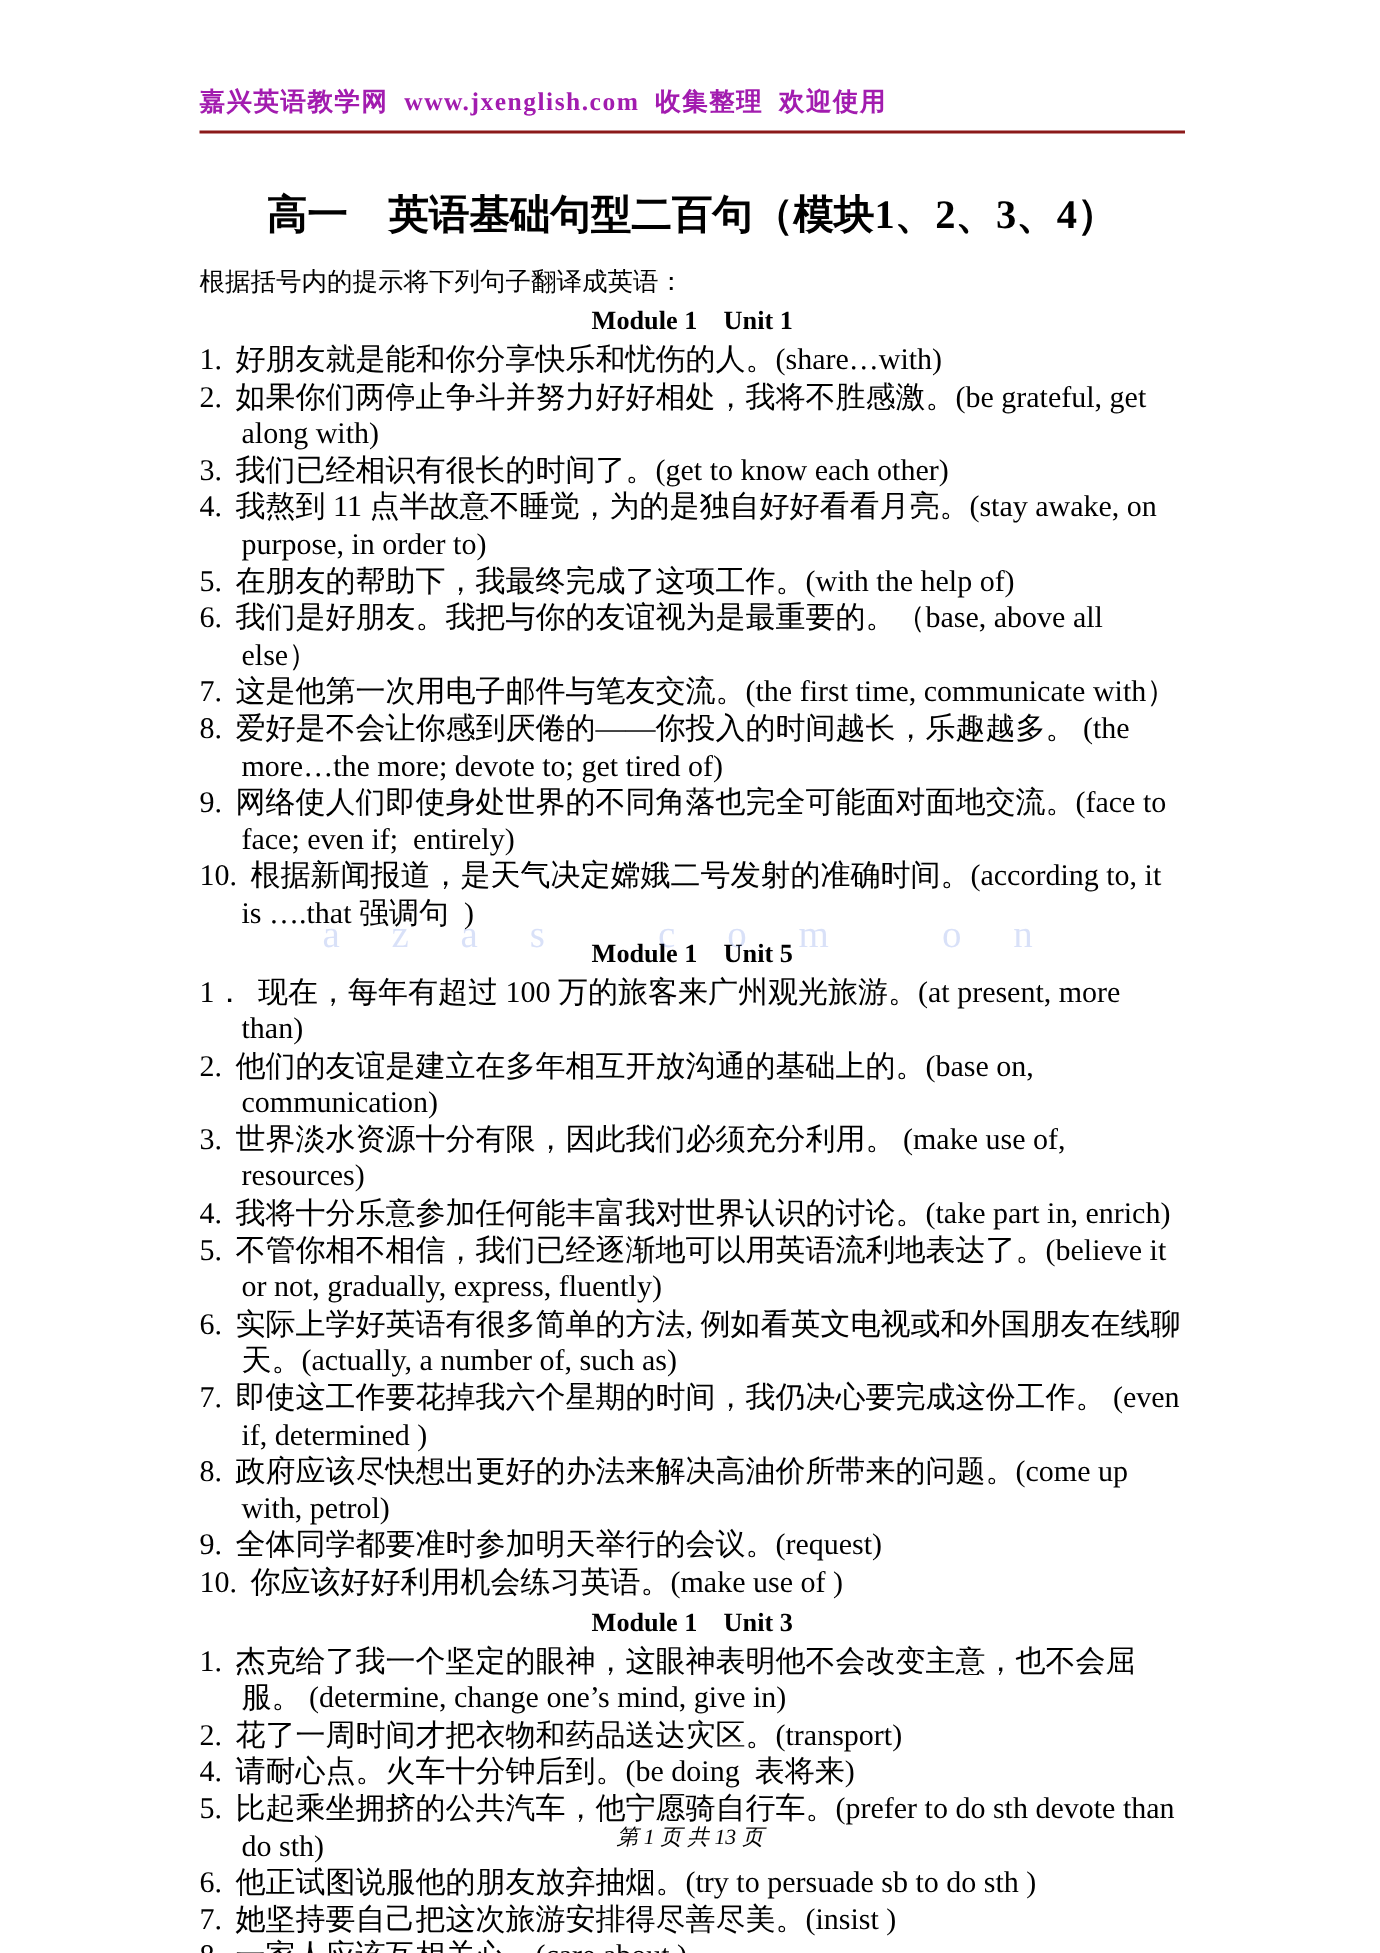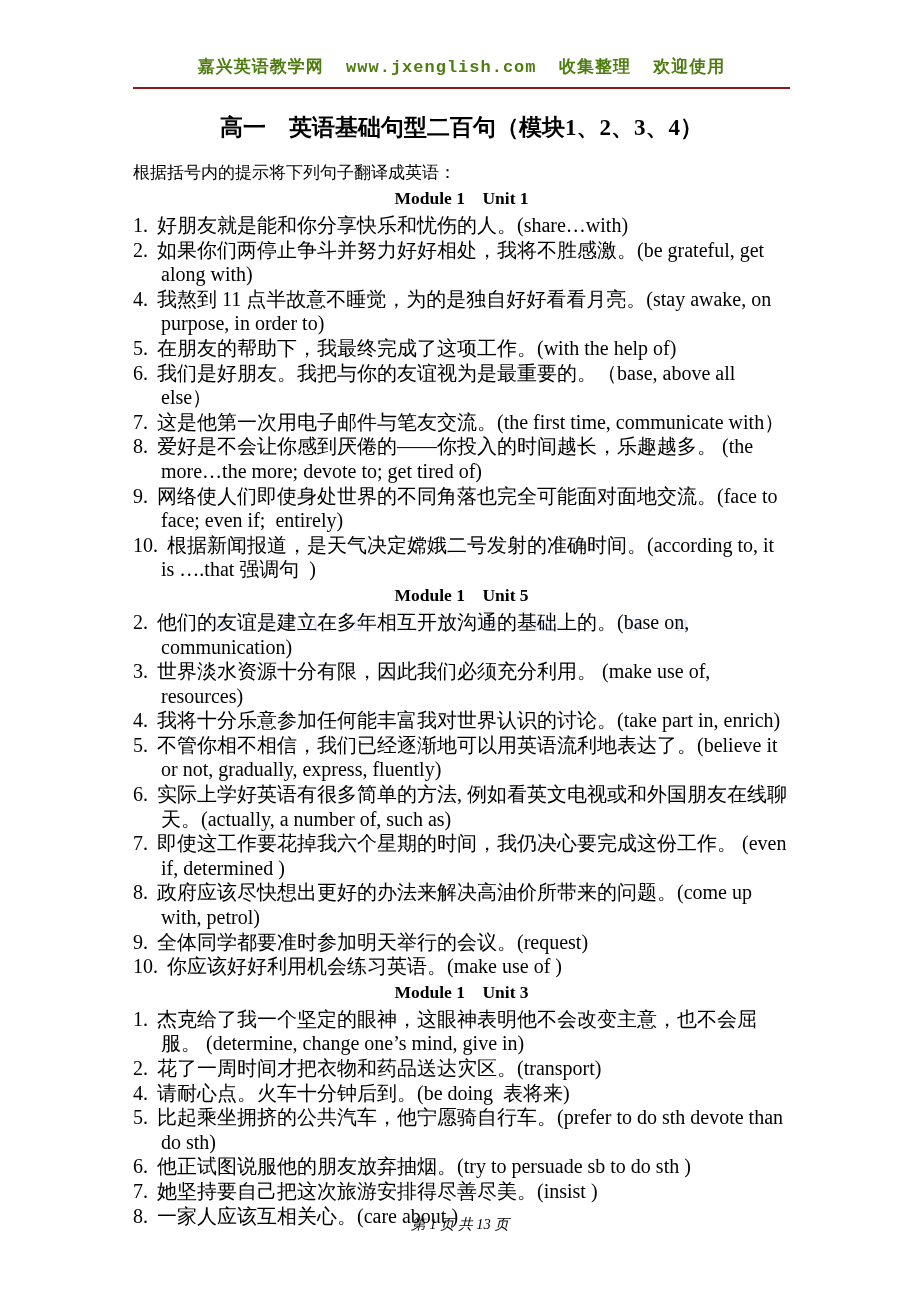--- a/index.html
+++ b/index.html
@@ -10,39 +10,38 @@
     color: #000;
     position: relative;
     overflow: hidden;
   }
   .page {
     position: relative;
     width: 920px; height: 1302px;
     padding: 56px 130px 0 133px;
   }
   .header-text {
-    text-align: center;
+    text-align: left;
     font-weight: bold;
     font-size: 17px;
     letter-spacing: 1px;
     line-height: 24px;
     white-space: pre-wrap;
-    color: #4d7c0f;
-    font-family: Liberation Mono, monospace;
+    color: #a21caf;
   }
   .header-rule {
     border-bottom: 2px solid #8b1a1a;
     margin-top: 7px;
   }
   .title {
     text-align: center;
-    font-size: 23px;
+    font-size: 27px;
     font-weight: bold;
     line-height: 32px;
-    margin-top: 23px;
+    margin-top: 38px;
     white-space: pre-wrap;
   }
   .instruction {
     font-weight: normal;
     font-size: 17px;
     line-height: 25px;
     margin-top: 16px;
     white-space: pre-wrap;
   }
   .section-heading {
@@ -93,28 +92,30 @@
   </div>
 
   <div class="title">高一　英语基础句型二百句（模块1、2、3、4）</div>
 
   <div class="instruction">根据括号内的提示将下列句子翻译成英语：</div>
 
   <div id="sections">
       <div class="section-heading">Module 1    Unit 1</div>
       <div class="item"><span class="num">1.</span><span class="txt">好朋友就是能和你分享快乐和忧伤的人。(share…with)</span></div>
       <div class="item"><span class="num">2.</span><span class="txt">如果你们两停止争斗并努力好好相处，我将不胜感激。(be grateful, get along with)</span></div>
+      <div class="item"><span class="num">3.</span><span class="txt">我们已经相识有很长的时间了。(get to know each other)</span></div>
       <div class="item"><span class="num">4.</span><span class="txt">我熬到 11 点半故意不睡觉，为的是独自好好看看月亮。(stay awake, on purpose, in order to)</span></div>
       <div class="item"><span class="num">5.</span><span class="txt">在朋友的帮助下，我最终完成了这项工作。(with the help of)</span></div>
       <div class="item"><span class="num">6.</span><span class="txt">我们是好朋友。我把与你的友谊视为是最重要的。（base, above all else）</span></div>
       <div class="item"><span class="num">7.</span><span class="txt">这是他第一次用电子邮件与笔友交流。(the first time, communicate with）</span></div>
       <div class="item"><span class="num">8.</span><span class="txt">爱好是不会让你感到厌倦的——你投入的时间越长，乐趣越多。 (the more…the more; devote to; get tired of)</span></div>
       <div class="item"><span class="num">9.</span><span class="txt">网络使人们即使身处世界的不同角落也完全可能面对面地交流。(face to face; even if;  entirely)</span></div>
       <div class="item"><span class="num">10.</span><span class="txt">根据新闻报道，是天气决定嫦娥二号发射的准确时间。(according to, it is ….that 强调句  )</span></div>
       <div class="section-heading">Module 1    Unit 5</div>
+      <div class="item"><span class="num">1．</span><span class="txt">现在，每年有超过 100 万的旅客来广州观光旅游。(at present, more than)</span></div>
       <div class="item"><span class="num">2.</span><span class="txt">他们的友谊是建立在多年相互开放沟通的基础上的。(base on, communication)</span></div>
       <div class="item"><span class="num">3.</span><span class="txt">世界淡水资源十分有限，因此我们必须充分利用。 (make use of, resources)</span></div>
       <div class="item"><span class="num">4.</span><span class="txt">我将十分乐意参加任何能丰富我对世界认识的讨论。(take part in, enrich)</span></div>
       <div class="item"><span class="num">5.</span><span class="txt">不管你相不相信，我们已经逐渐地可以用英语流利地表达了。(believe it or not, gradually, express, fluently)</span></div>
       <div class="item"><span class="num">6.</span><span class="txt">实际上学好英语有很多简单的方法, 例如看英文电视或和外国朋友在线聊天。(actually, a number of, such as)</span></div>
       <div class="item"><span class="num">7.</span><span class="txt">即使这工作要花掉我六个星期的时间，我仍决心要完成这份工作。 (even if, determined )</span></div>
       <div class="item"><span class="num">8.</span><span class="txt">政府应该尽快想出更好的办法来解决高油价所带来的问题。(come up with, petrol)</span></div>
       <div class="item"><span class="num">9.</span><span class="txt">全体同学都要准时参加明天举行的会议。(request)</span></div>
       <div class="item"><span class="num">10.</span><span class="txt">你应该好好利用机会练习英语。(make use of )</span></div>
       <div class="section-heading">Module 1    Unit 3</div>

